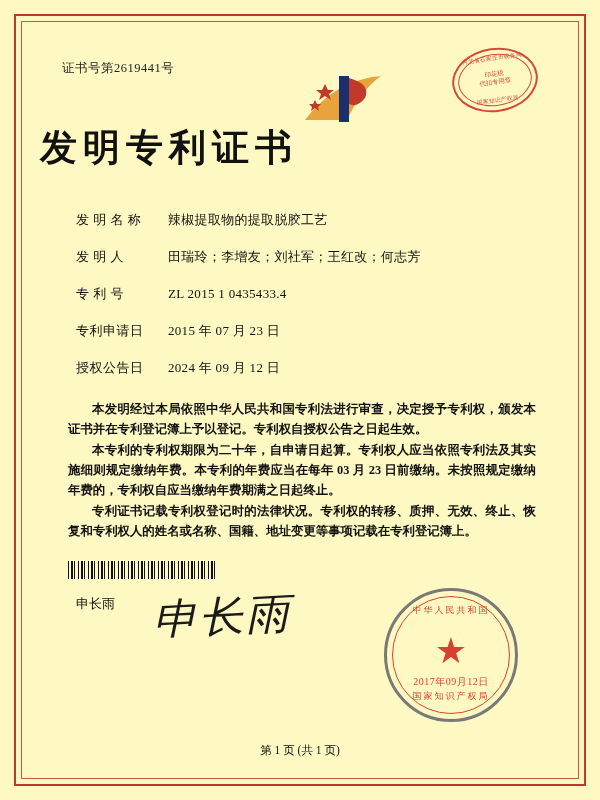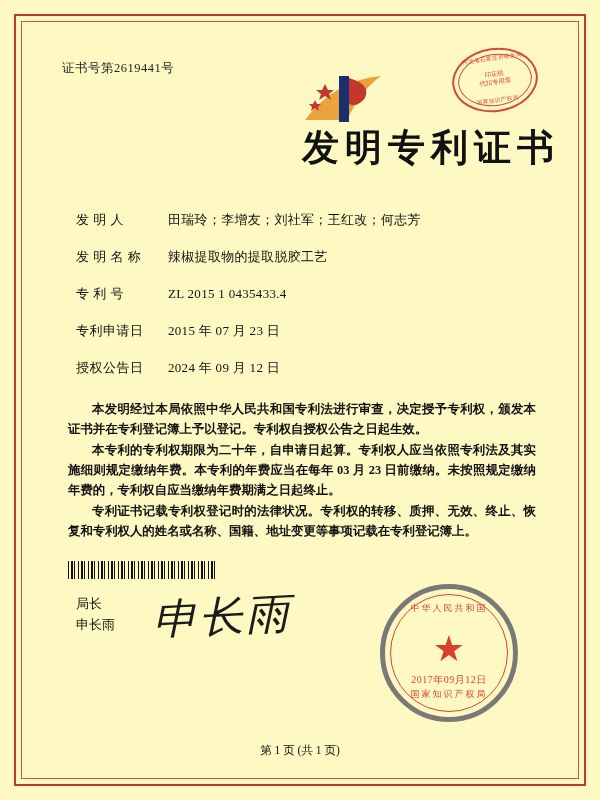--- a/index.html
+++ b/index.html
@@ -121,21 +121,21 @@
   .emblem {
     position: absolute;
     left: 255px;
     top: 34px;
     width: 90px;
     height: 62px;
   }
 
   
   .title {
-    text-align: right;
+    text-align: left;
     font-size: 37px;
     letter-spacing: 6px;
     font-weight: bold;
     color: #111;
     margin-top: 46px;
     font-family: "Liberation Serif", "DejaVu Serif", serif;
   }
 
   
   .fields {
@@ -214,21 +214,21 @@
     white-space: nowrap;
   }
 
   
   .seal {
     position: absolute;
     right: 42px;
     bottom: 48px;
     width: 128px;
     height: 128px;
-    border: 5px solid #737373;
+    border: 3px solid #737373;
     border-radius: 50%;
     color: #d8372a;
     opacity: 0.95;
   }
   .seal .ring {
     position: absolute;
     left: 5px; top: 5px; right: 5px; bottom: 5px;
     border: 1px solid #d8372a;
     border-radius: 50%;
   }
@@ -303,26 +303,26 @@
         <path d="M54 8 Q76 14 70 28 Q62 38 54 34 Z" fill="#c0392b"></path>
         <path d="M30 14 L33 20 L39 20 L34 24 L36 30 L30 26 L24 30 L26 24 L21 20 L27 20 Z" fill="#c0392b"></path>
         <path d="M20 30 L22 34 L26 34 L23 37 L24 41 L20 38 L16 41 L17 37 L14 34 L18 34 Z" fill="#c0392b"></path>
       </svg>
     </div>
 
     <div class="title">发明专利证书</div>
 
     <div class="fields">
       <div class="field-row">
+        <div class="field-label">发 明 名 称</div>
+        <div class="field-value">辣椒提取物的提取脱胶工艺</div>
+      </div>
+      <div class="field-row">
         <div class="field-label">发 明 人</div>
         <div class="field-value">田瑞玲；李增友；刘社军；王红改；何志芳</div>
-      </div>
-      <div class="field-row">
-        <div class="field-label">发 明 名 称</div>
-        <div class="field-value">辣椒提取物的提取脱胶工艺</div>
       </div>
       <div class="field-row">
         <div class="field-label">专 利 号</div>
         <div class="field-value">ZL 2015 1 0435433.4</div>
       </div>
       <div class="field-row">
         <div class="field-label">专利申请日</div>
         <div class="field-value">2015 年 07 月 23 日</div>
       </div>
       <div class="field-row">
@@ -333,21 +333,20 @@
 
     <div class="body-text">
       <p>本发明经过本局依照中华人民共和国专利法进行审查，决定授予专利权，颁发本证书并在专利登记簿上予以登记。专利权自授权公告之日起生效。</p>
       <p>本专利的专利权期限为二十年，自申请日起算。专利权人应当依照专利法及其实施细则规定缴纳年费。本专利的年费应当在每年 03 月 23 日前缴纳。未按照规定缴纳年费的，专利权自应当缴纳年费期满之日起终止。</p>
       <p>专利证书记载专利权登记时的法律状况。专利权的转移、质押、无效、终止、恢复和专利权人的姓名或名称、国籍、地址变更等事项记载在专利登记簿上。</p>
     </div>
 
     <div class="barcode"></div>
 
     <div class="sig-block">
-      <div class="sig-label">局长</div>
       <div class="sig-label">申长雨</div>
       <div class="signature">申长雨</div>
     </div>
 
     <div class="seal">
       <div class="ring"></div>
       <div class="seal-text-top">中华人民共和国</div>
       <div class="seal-star">★</div>
       <div class="seal-date">2017年09月12日</div>
       <div class="seal-text-bottom">国家知识产权局</div>

